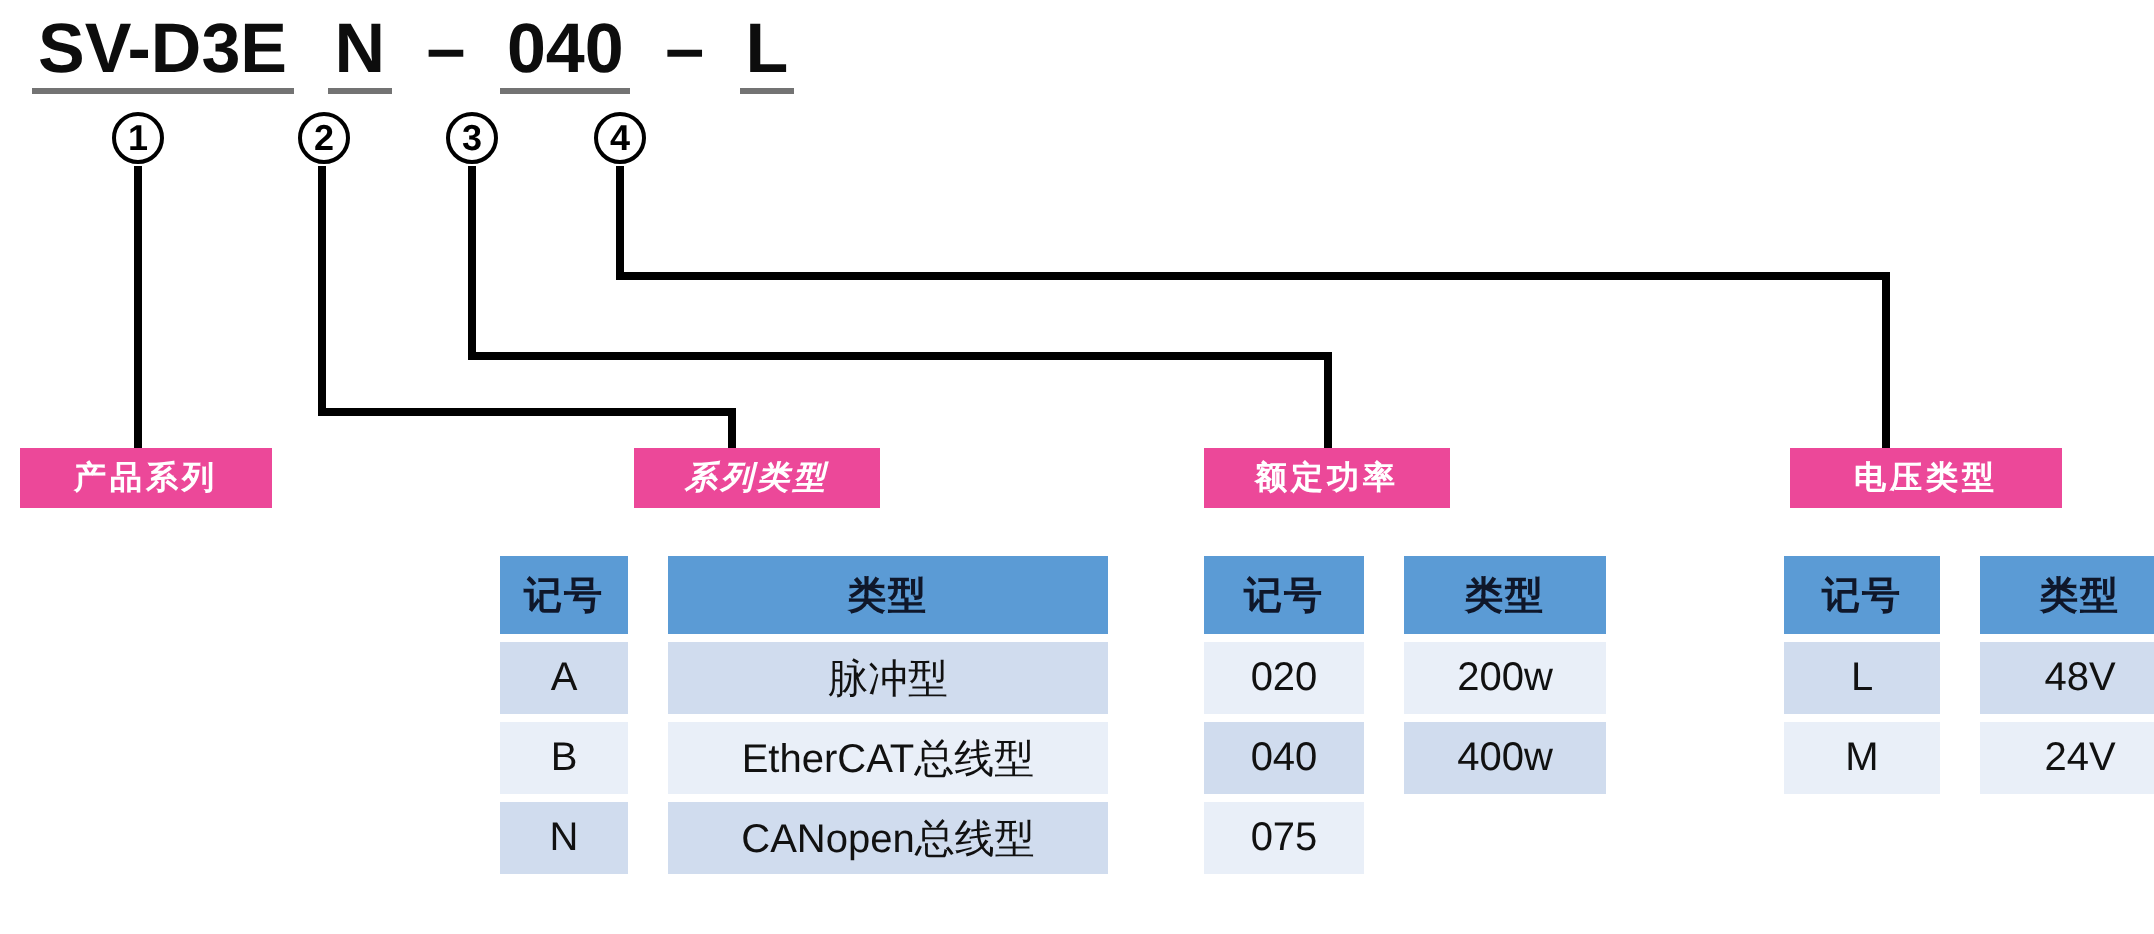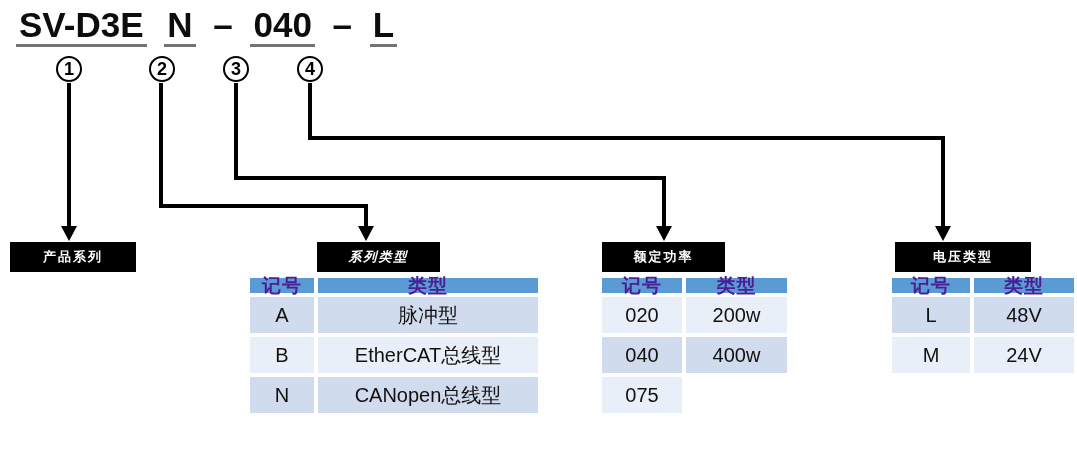--- a/index.html
+++ b/index.html
@@ -32,35 +32,35 @@
   .callout.c3 { left:223px; }
   .callout.c4 { left:297px; }
 
   
   .connectors { position:absolute; left:0; top:0; width:1077px; height:467px; }
   .connectors polyline { fill:none; stroke:#000000; stroke-width:4; }
   .connectors polygon { fill:#000000; stroke:none; }
 
   
   .glabel {
-    position:absolute; top:242px; height:30px; background:#000000;
-    color:#ffffff; font-size:13px; font-weight:700; letter-spacing:2px;
+    position:absolute; top:224px; height:30px; background:#ec4899;
+    color:#ffffff; font-size:16px; font-weight:700; letter-spacing:2px;
     display:flex; align-items:center; justify-content:center;
   }
   .glabel.product { left:10px;  width:126px; }
   .glabel.series  { left:317px; width:123px;font-style:italic; }
   .glabel.power   { left:602px; width:123px; }
   .glabel.voltage { left:895px; width:136px; }
 
   
   .tbl { position:absolute; top:278px; }
   .trow { display:flex; margin-bottom:4px; }
   .trow .c { display:flex; align-items:center; justify-content:center; box-sizing:border-box; }
-  .trow .c2 { margin-left:4px; }
-  .thead .c { height:15px; background:#5B9BD5; color:#4c1d95; font-size:19px; font-weight:700; letter-spacing:1px; }
+  .trow .c2 { margin-left:20px; }
+  .thead .c { height:39px; background:#5B9BD5; color:#0f172a; font-size:19px; font-weight:700; letter-spacing:1px; }
   .tdata .c { height:36px; font-size:20px; color:#111111; }
   .tdata.band-dark  .c { background:#D0DCEE; }
   .tdata.band-light .c { background:#E9EFF8; }
 
   .t-series { left:250px; }
   .t-series .c1 { width:64px; }  .t-series .c2 { width:220px; }
   .t-power  { left:602px; }
   .t-power  .c1 { width:80px; }  .t-power  .c2 { width:101px; }
   .t-volt   { left:892px; }
   .t-volt   .c1 { width:78px; }  .t-volt   .c2 { width:100px; }

